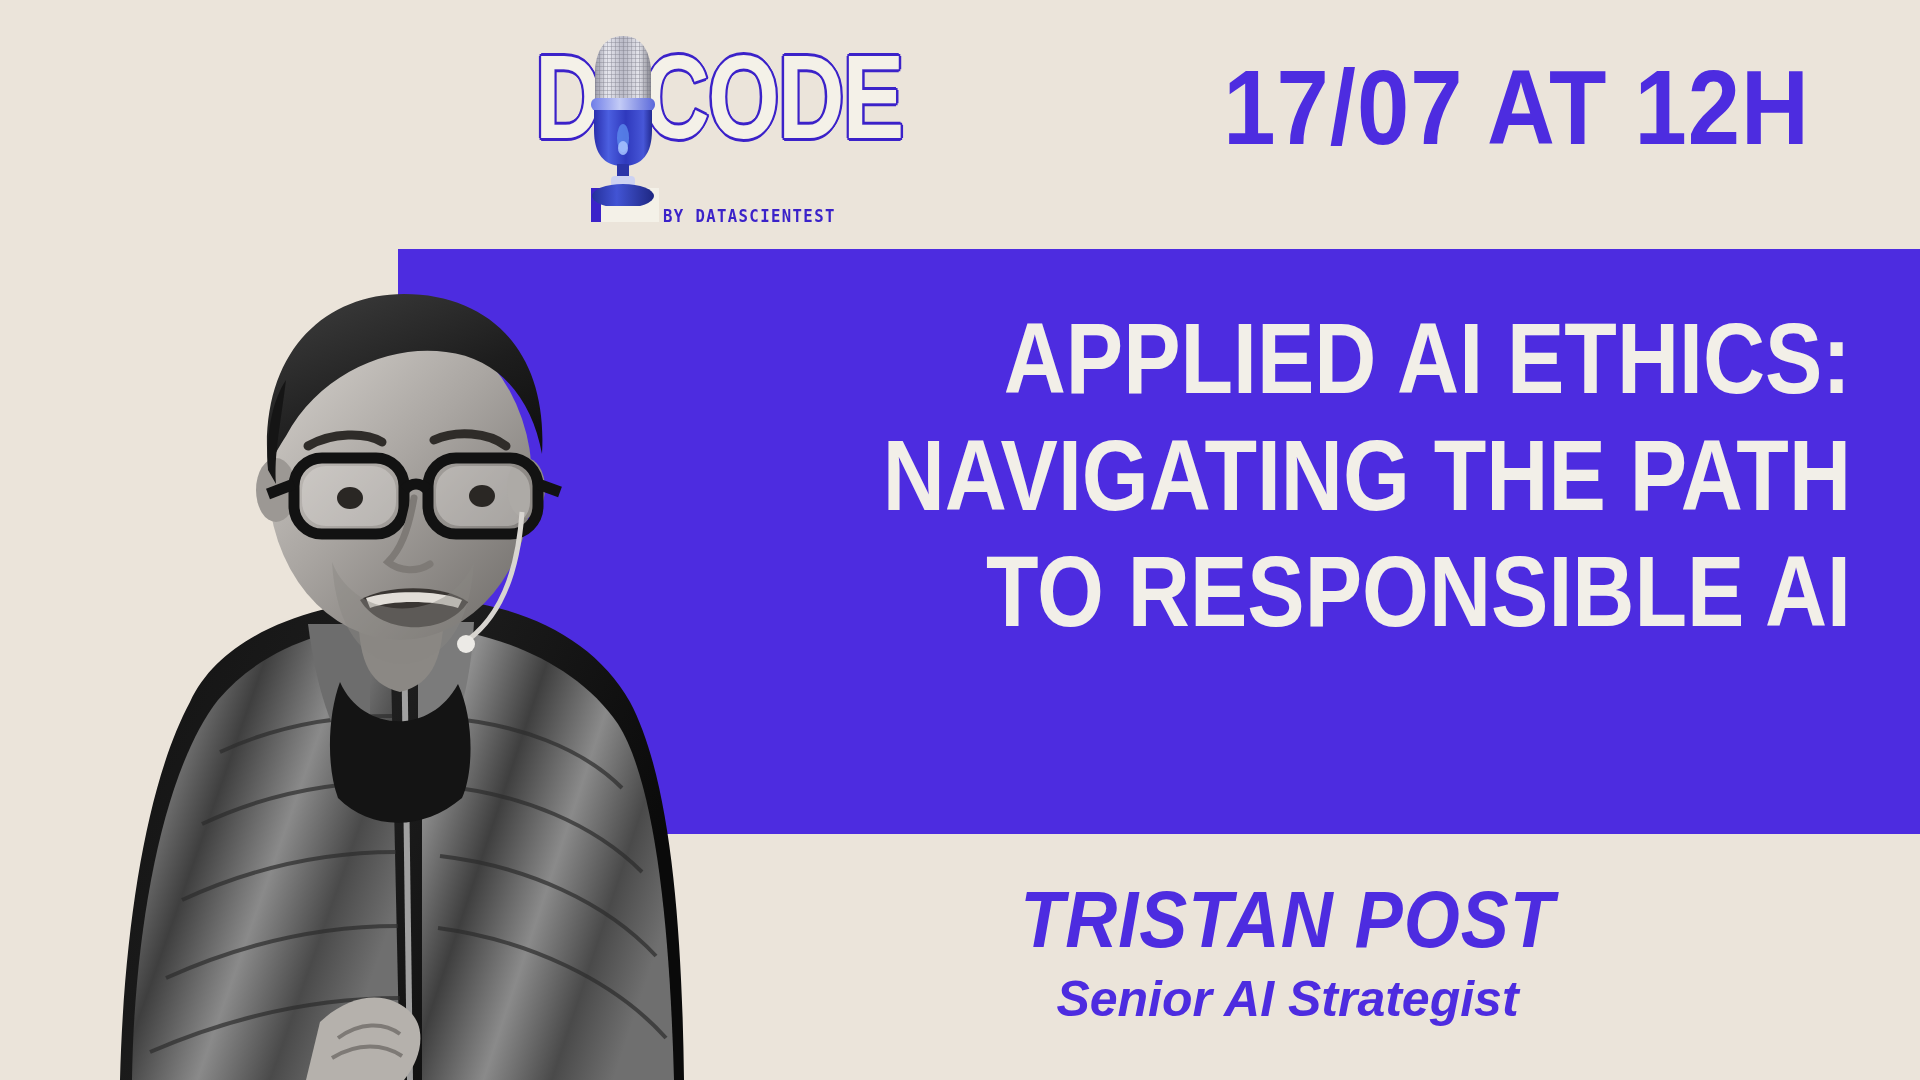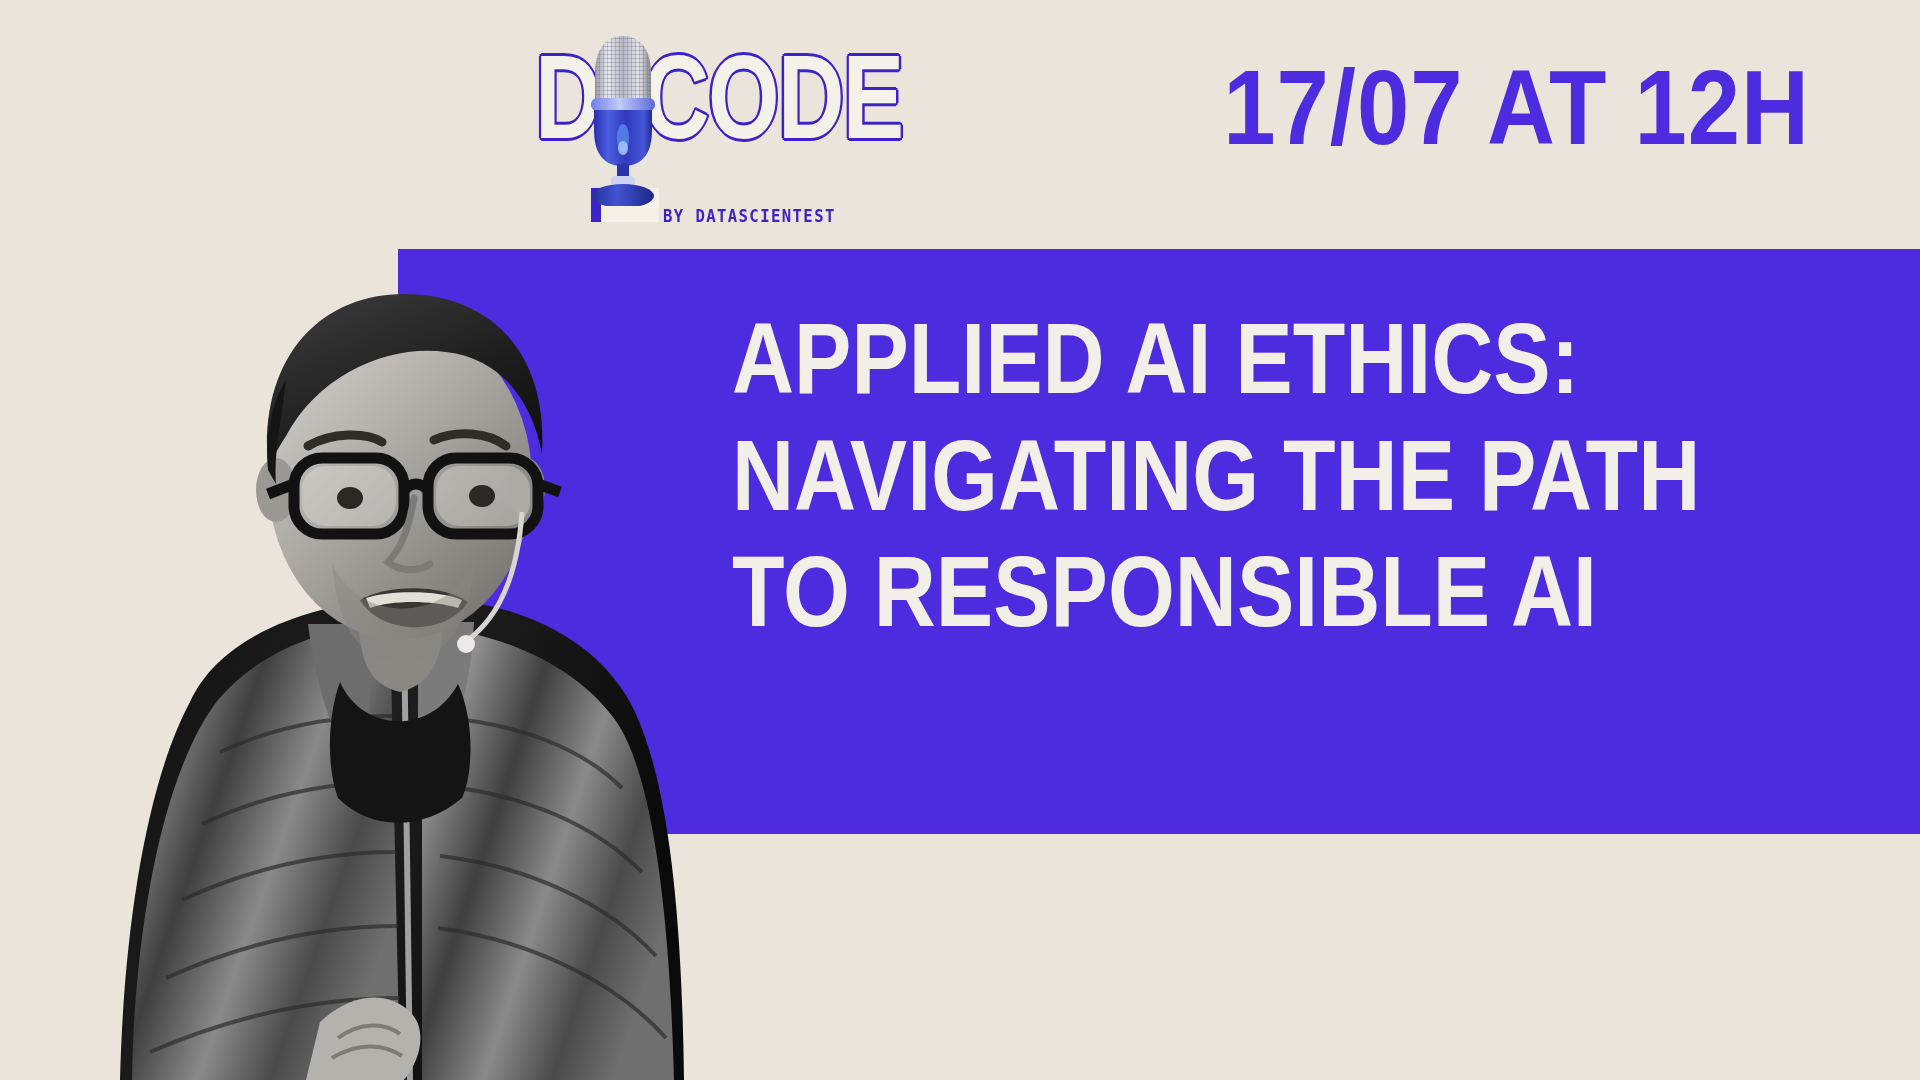--- a/index.html
+++ b/index.html
@@ -135,25 +135,25 @@
     width: 700px;
     height: 848px;
     z-index: 2;
     overflow: hidden;
   }
   .photo-wrap svg { display: block; }
 
   
   .title-block {
     position: absolute;
-    left: 732px;
+    left: 676px;
     top: 300px;
     width: 1175px;
     z-index: 3;
-    text-align: left;
+    text-align: right;
   }
   .title-line {
     font-family: "Liberation Sans", sans-serif;
     font-weight: 700;
     font-size: 86px;
     line-height: 1.17;
     letter-spacing: 0px;
     color: #f2efe8;
     white-space: nowrap;
     transform: scaleY(1.16);
@@ -364,14 +364,18 @@
       </g>
     </svg>
   </div>
 
   <div class="title-block">
     <div class="title-line">APPLIED AI ETHICS:</div>
     <div class="title-line">NAVIGATING THE PATH</div>
     <div class="title-line">TO RESPONSIBLE AI</div>
   </div>
 
+  <div class="speaker-block">
+    <div class="speaker-name">TRISTAN POST</div>
+    <div class="speaker-role">Senior AI Strategist</div>
+  </div>
 
 </div>
 
 </body></html>

